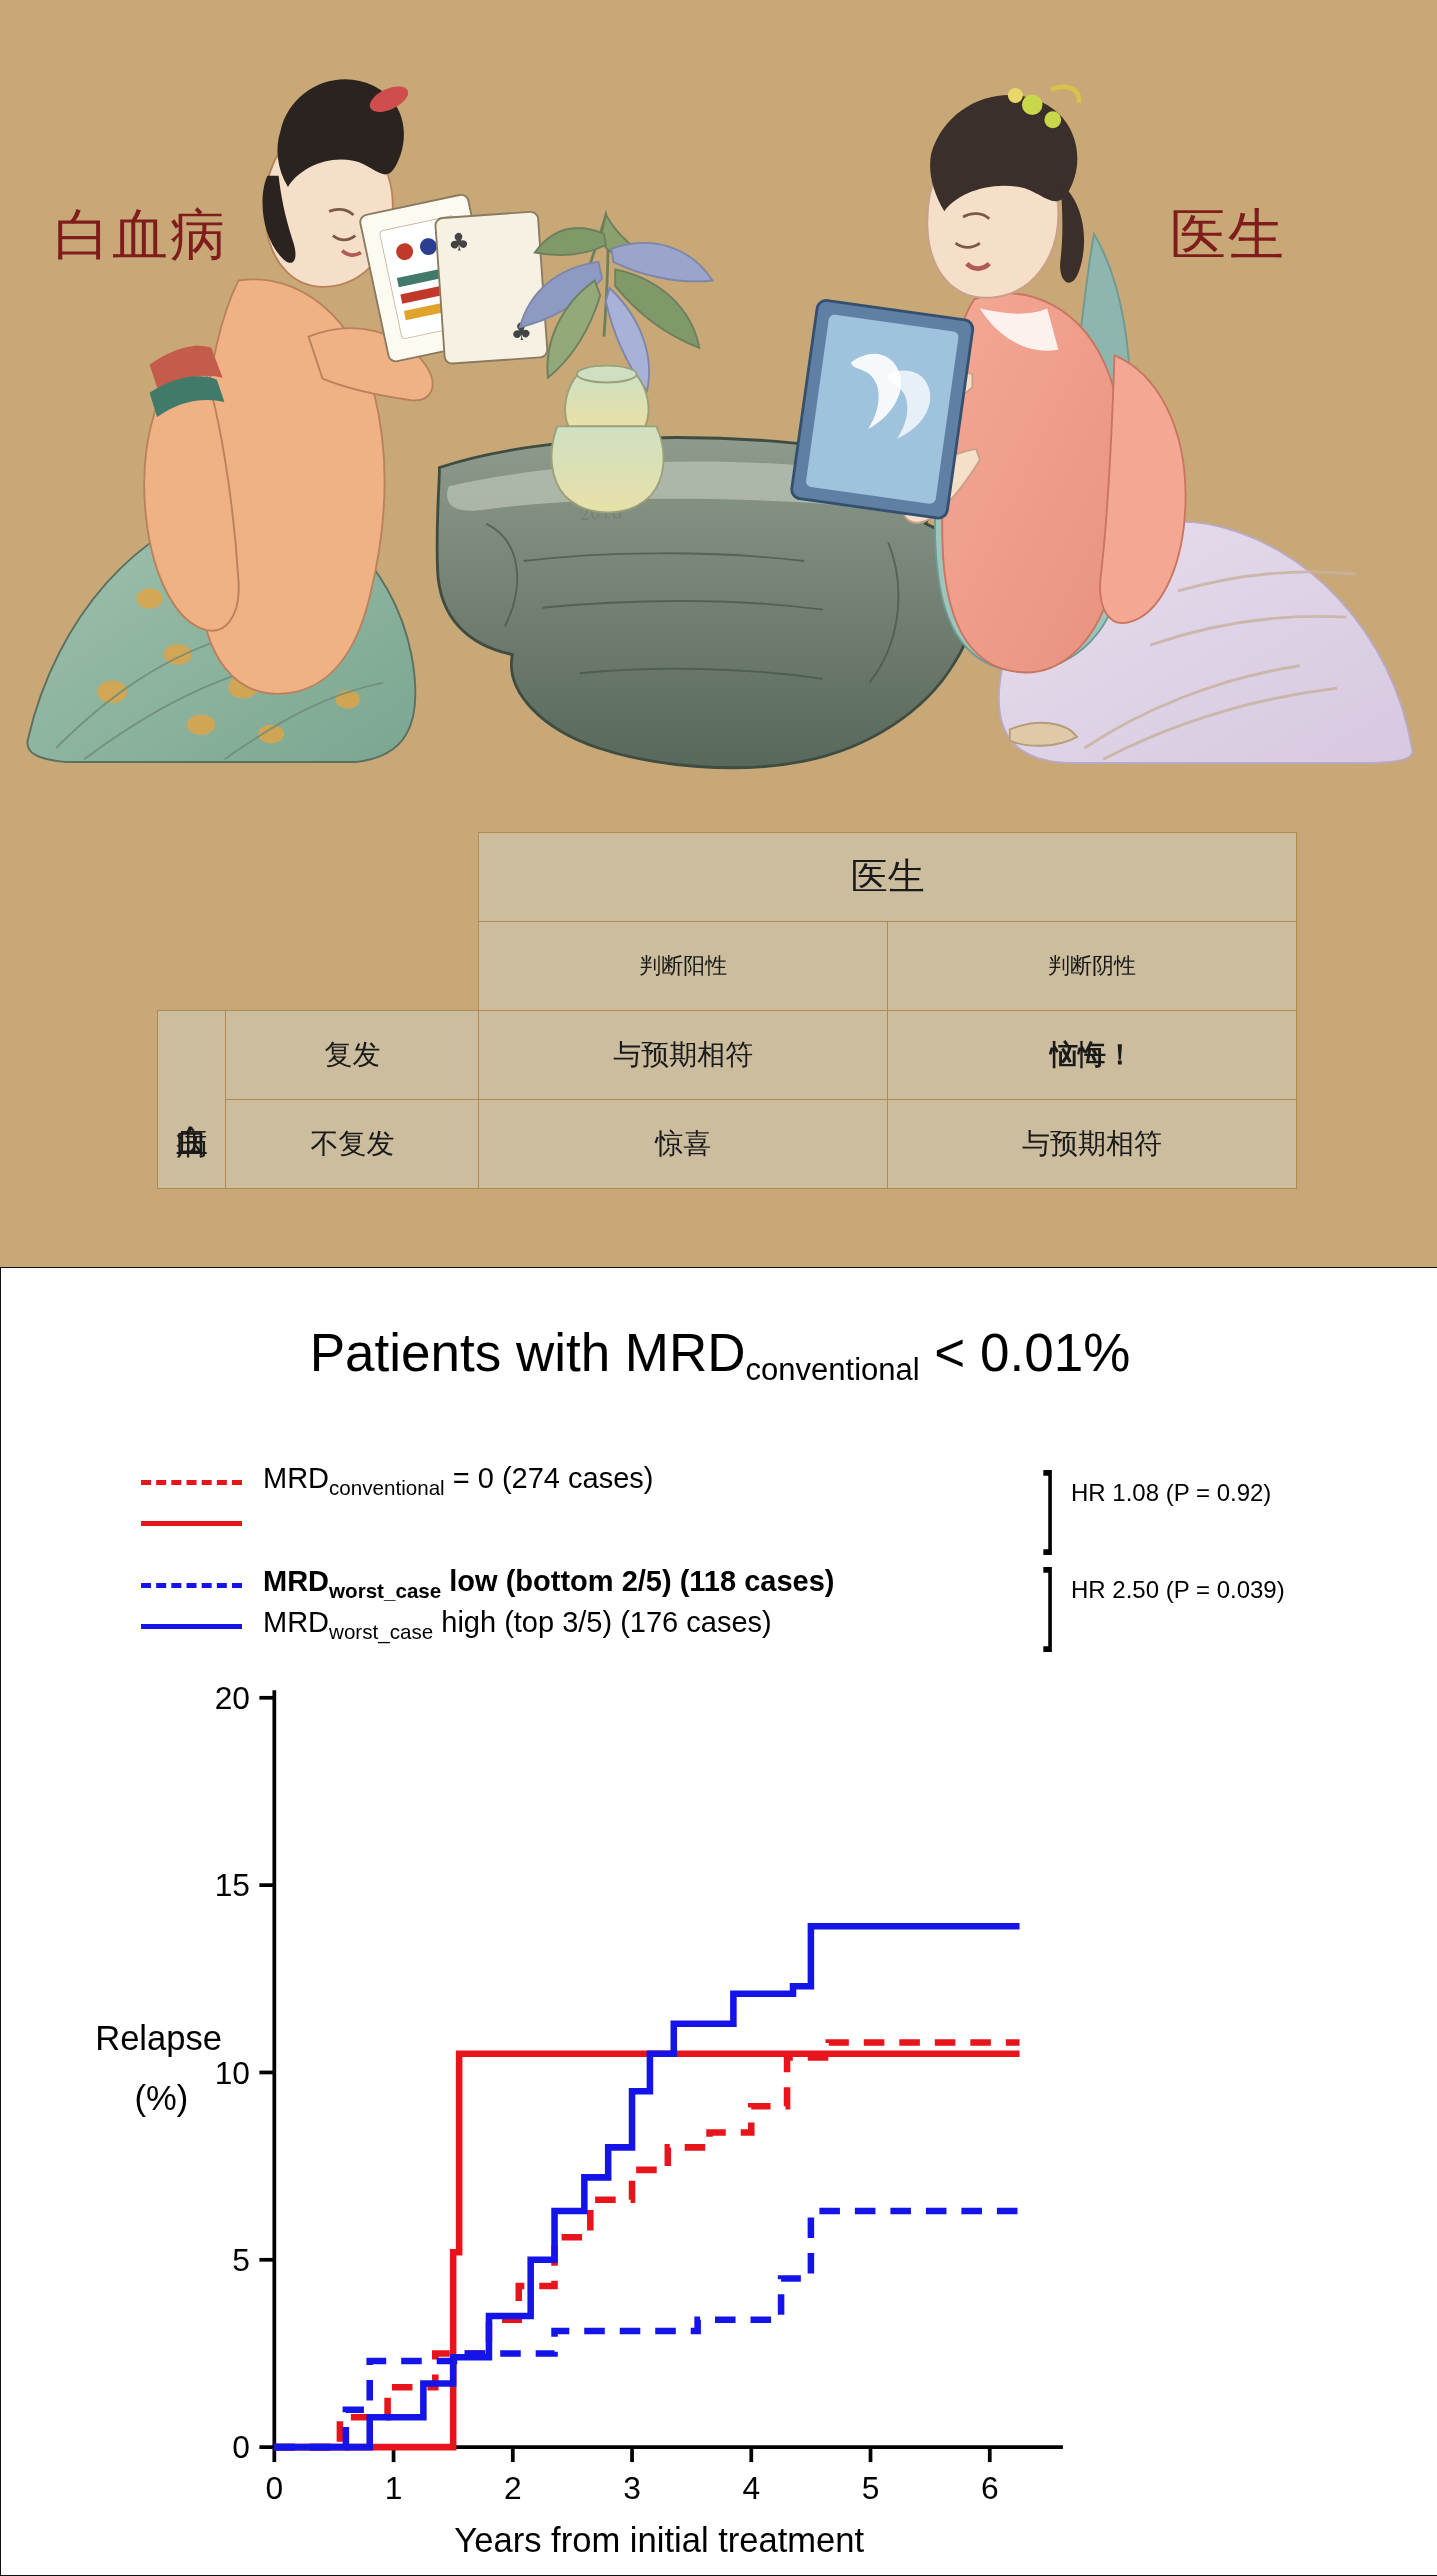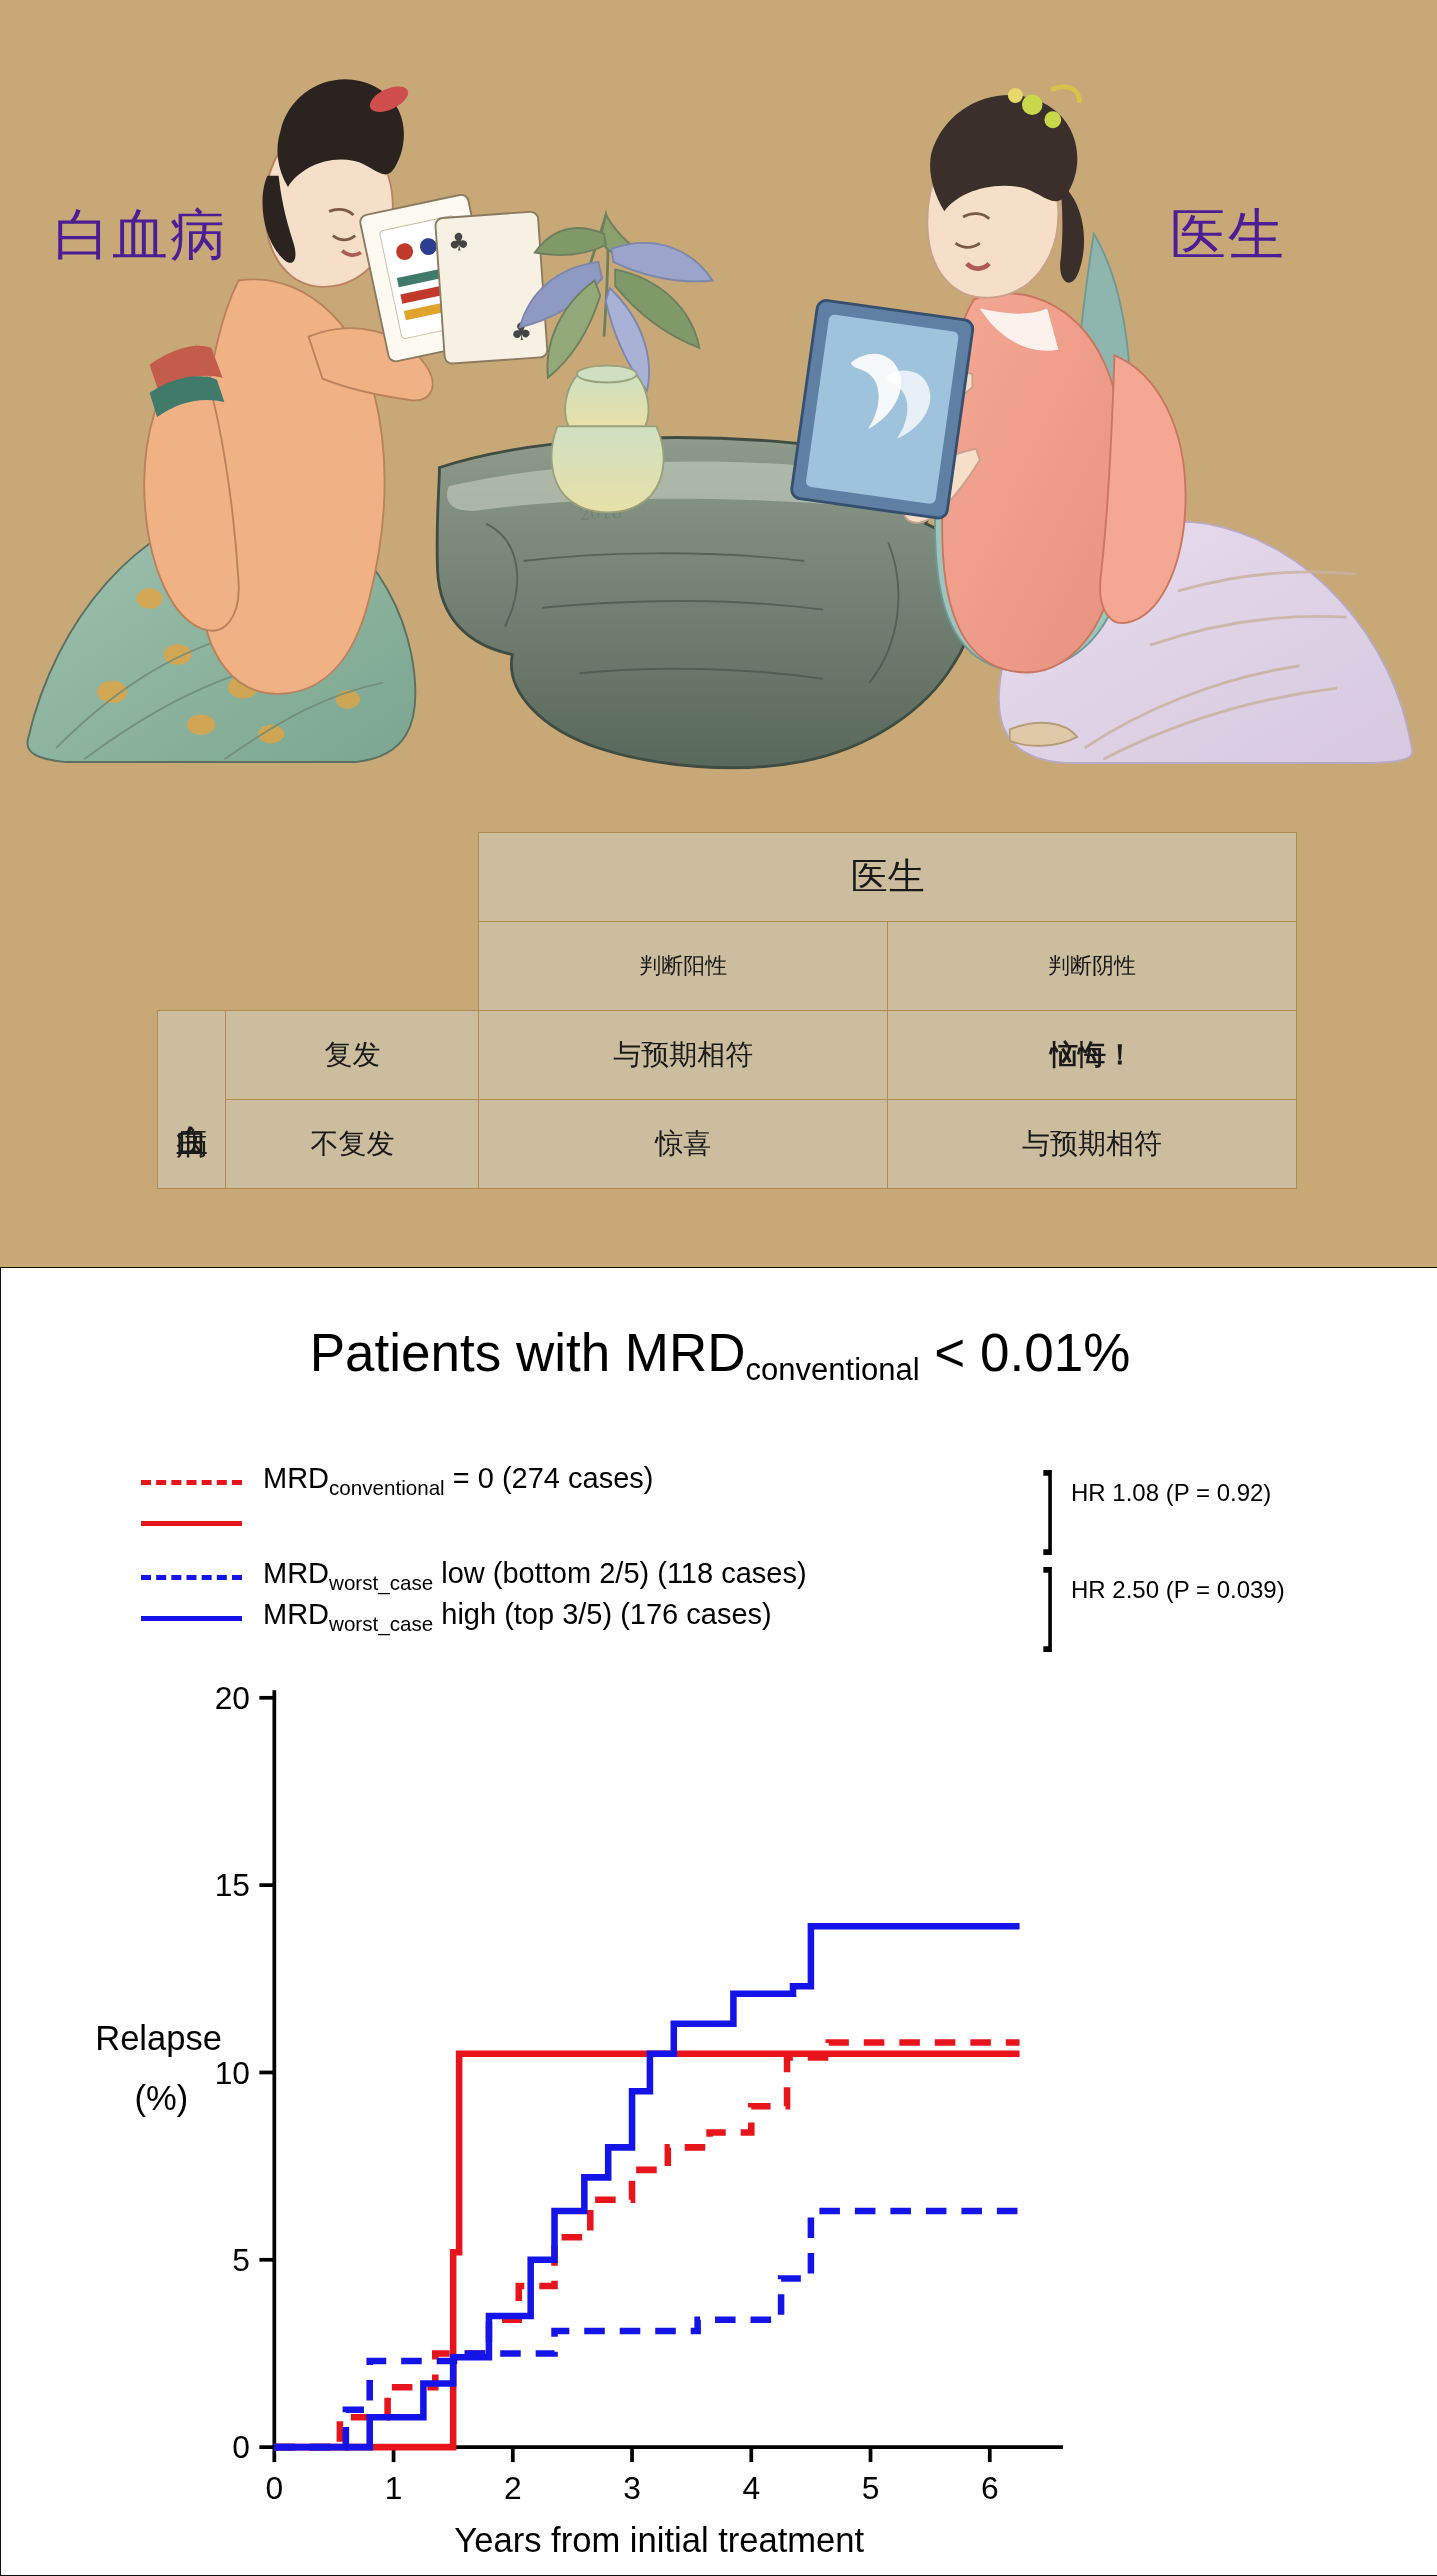--- a/index.html
+++ b/index.html
@@ -2,21 +2,21 @@
 <html style="font-size:15px"><head>
 <meta charset="utf-8">
 <style>
   html,body{margin:0;padding:0;background:#ffffff;}
   body{width:1438px;height:2576px;font-family:"Liberation Sans",sans-serif;}
 
   
   .panel-top{position:relative;width:1438px;height:1267px;background:#c9a877;overflow:hidden;}
   .art{position:absolute;left:0;top:0;width:1438px;height:1267px;}
 
-  .cn-label{position:absolute;font-family:"DejaVu Sans",sans-serif;font-size:56px;color:#4c1d95;letter-spacing:1.9px;}
+  .cn-label{position:absolute;font-family:"DejaVu Sans",sans-serif;font-size:56px;color:#7f1d1d;letter-spacing:1.9px;}
   .cn-left{left:54px;top:198px;}
   .cn-right{left:1170px;top:198px;}
 
   
   .matrix{position:absolute;left:157px;top:832px;width:1140px;border-collapse:collapse;}
   .matrix td{border:1.9px solid #b08a4e;background:#cbbd9d;color:#1a1a1a;
     font-family:"DejaVu Sans",sans-serif;font-size:28px;text-align:center;vertical-align:middle;height:86px;}
   .matrix td.hdr-span{font-size:37px;}
   .matrix td.sub{font-size:22px;}
   .matrix td.vert{writing-mode:vertical-rl;text-orientation:upright;width:60px;font-size:32px;line-height:1.05;padding:3.7px 0;}
@@ -237,21 +237,21 @@
   </div>
 
   <div class="legend">
     <div class="lg-row">
       <span class="lg-line lg-dash-red"></span>
       <span class="lg-text"><span>MRD</span><sub>conventional</sub><span> = 0 (274 cases)</span></span>
     </div>
     <div class="lg-row">
       <span class="lg-line lg-solid-red"></span>
     </div>
-    <div class="lg-row" style="margin-top:13px;">
+    <div class="lg-row" style="margin-top:21px;font-weight:bold;">
       <span class="lg-line lg-dash-blue"></span>
       <span class="lg-text"><span>MRD</span><sub>worst_case</sub><span> low (bottom 2/5) (118 cases)</span></span>
     </div>
     <div class="lg-row">
       <span class="lg-line lg-solid-blue"></span>
       <span class="lg-text"><span>MRD</span><sub>worst_case</sub><span> high (top 3/5) (176 cases)</span></span>
     </div>
 
     <span class="brace" style="left:902px;top:-1.9px;transform:scaleY(2.1);transform-origin:left top;">]</span>
     <span class="hr-text" style="left:930px;top:17px;">HR 1.08 (P = 0.92)</span>

